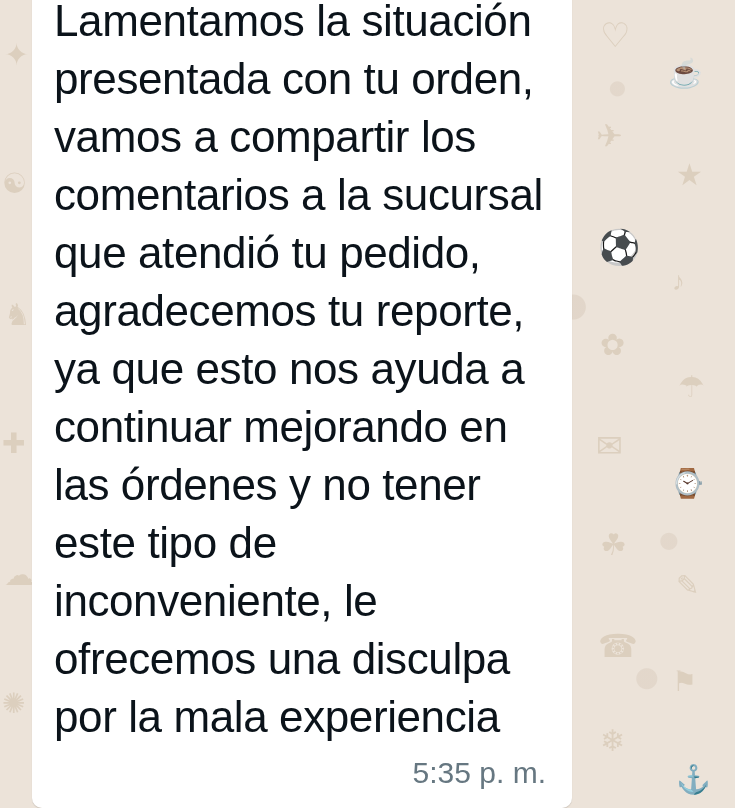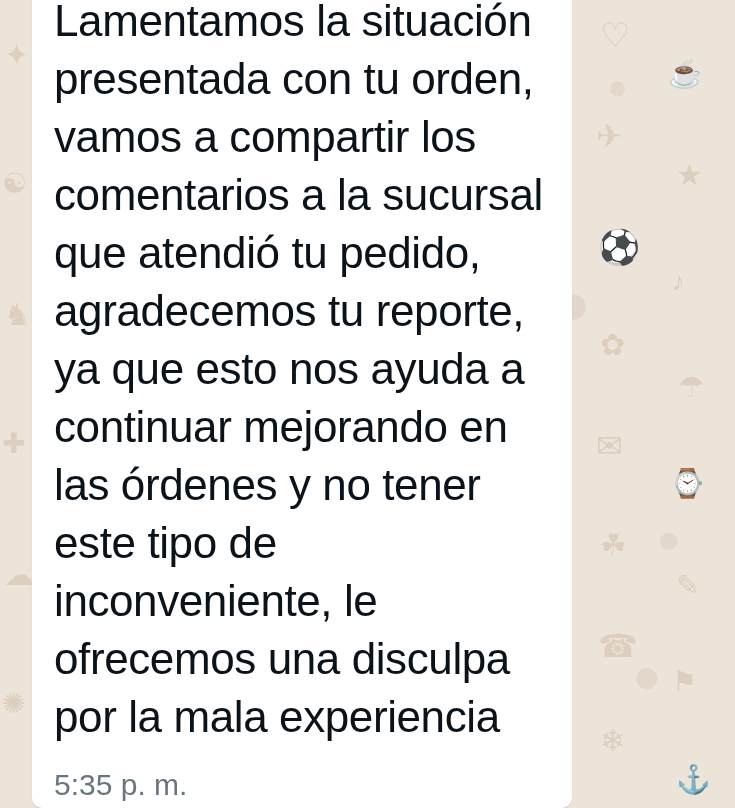--- a/index.html
+++ b/index.html
@@ -87,24 +87,25 @@
     line-height: 58px;
     color: #0b131a;
     letter-spacing: -0.4px;
     word-wrap: break-word;
     white-space: pre-wrap;
     margin: 0;
   }
 
   .meta-row {
     display: flex;
+    justify-content: flex-end;
     align-items: center;
     gap: 6px;
     padding-right: 4px;
-    margin-top: 22px;
+    margin-top: 10px;
   }
   .timestamp {
     font-size: 30px;
     color: #667781;
     font-family: "Liberation Sans", sans-serif;
     white-space: nowrap;
   }
 
   
   .left-edge {

